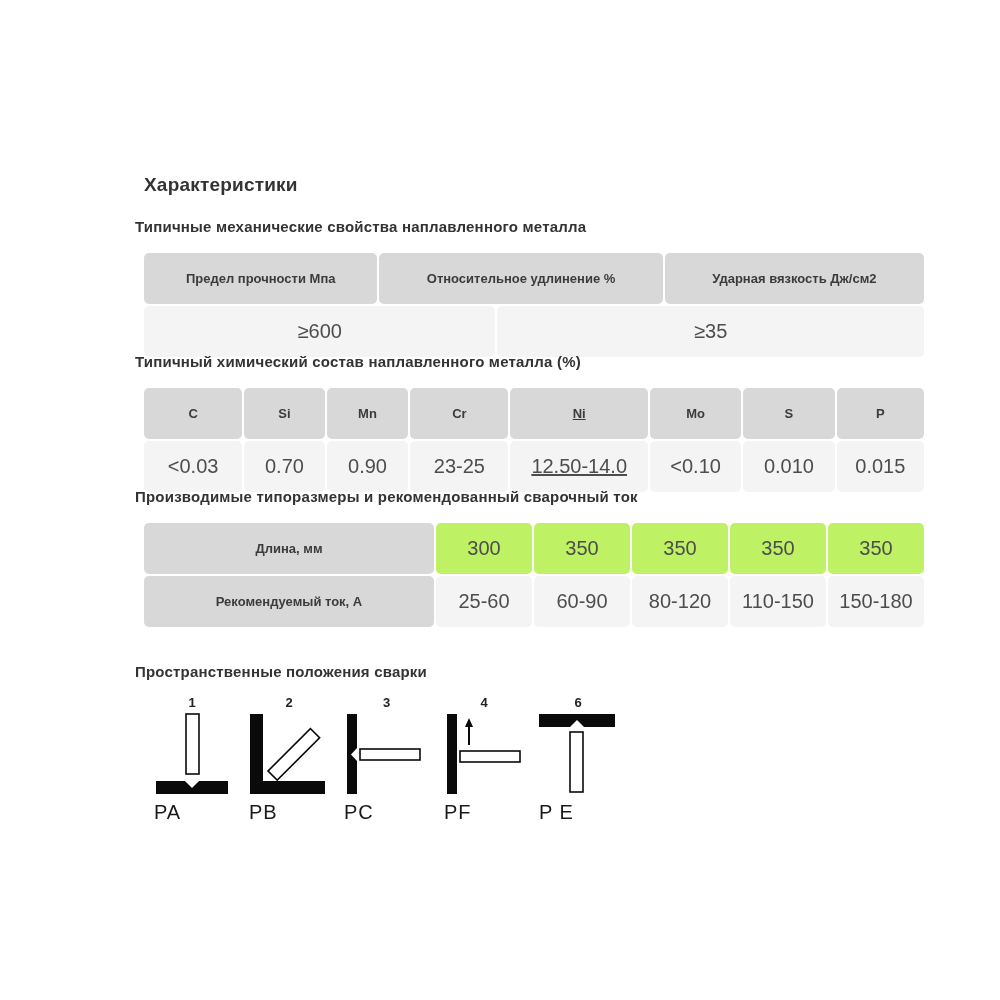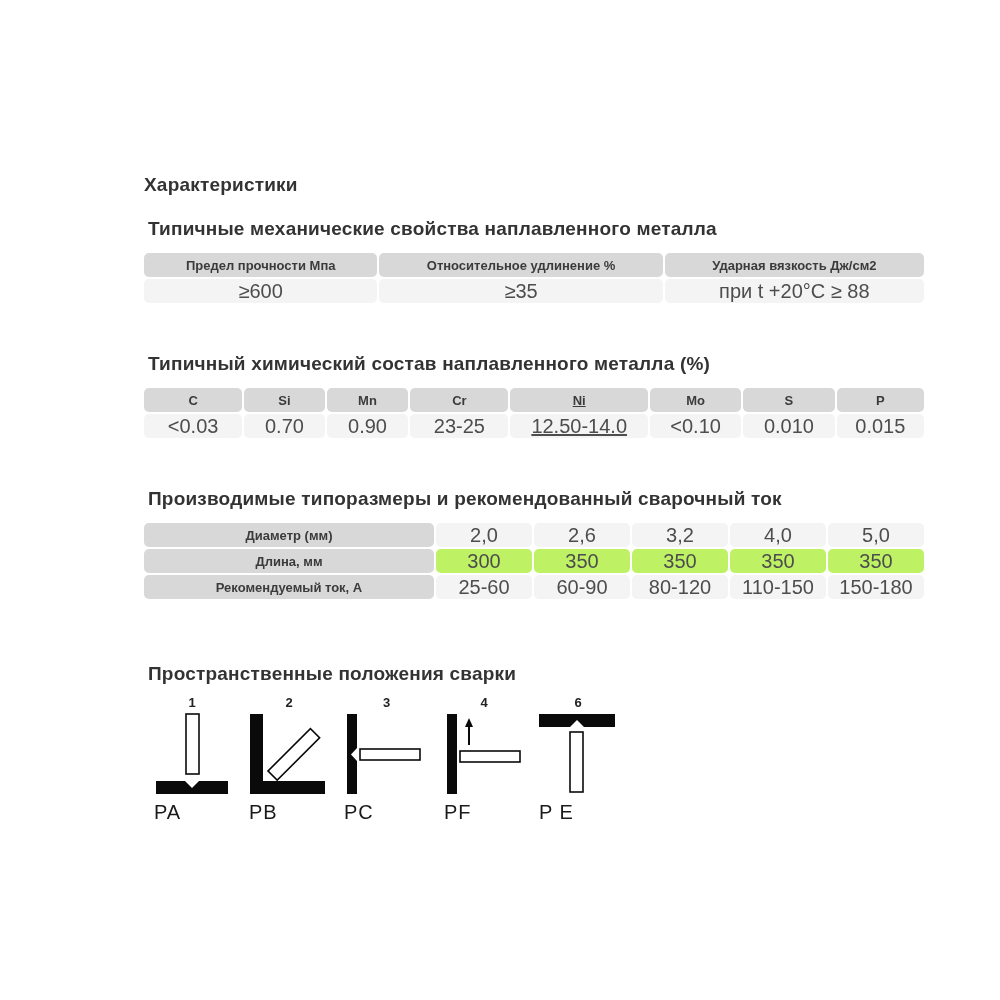--- a/index.html
+++ b/index.html
@@ -6,24 +6,24 @@
   body{
     width:1000px;height:1000px;position:relative;background:#ffffff;
     font-family:"Liberation Sans","DejaVu Sans",sans-serif;
     -webkit-font-smoothing:antialiased;
   }
   .abs{position:absolute;margin-left:34px;}
   .page-title{
     left:110px;top:174px;font-size:19px;font-weight:700;color:#333333;letter-spacing:.2px;
   }
   .section-heading{
-    left:114px;font-size:19px;font-weight:700;color:#333333;letter-spacing:.2px;
+    left:101px;font-size:15px;font-weight:700;color:#333333;letter-spacing:.2px;
   }
   .tbl{left:110px;width:780px;display:flex;flex-direction:column;gap:2px;}
-  .row{display:flex;gap:2px;height:24px;}
+  .row{display:flex;gap:2px;height:51px;}
   .cell{
     border-radius:5px;display:flex;align-items:center;justify-content:center;
     flex-basis:0;min-width:0;text-align:center;
   }
   .cell.hdr{background:#d8d8d8;font-size:13px;font-weight:700;color:#3b3b3b;}
   .cell.val{background:#f4f4f4;font-size:20px;font-weight:400;color:#4d4d4d;}
   .cell.val.white{background:#bef264;}
   
   .t-mech .c1{flex-grow:234;} .t-mech .c2{flex-grow:284;} .t-mech .c3{flex-grow:260;}
   
@@ -47,21 +47,20 @@
 <div class="abs section-heading" style="top:218px;">Типичные механические свойства наплавленного металла</div>
 <div class="abs tbl t-mech" style="top:253px;">
   <div class="row">
     <div class="cell hdr c1">Предел прочности Мпа</div>
     <div class="cell hdr c2">Относительное удлинение %</div>
     <div class="cell hdr c3">Ударная вязкость Дж/см2</div>
   </div>
   <div class="row">
     <div class="cell val c1">≥600</div>
     <div class="cell val c2">≥35</div>
-    <div class="cell val c3">при t +20°C ≥ 88</div>
   </div>
 </div>
 
 <div class="abs section-heading" style="top:353px;">Типичный химический состав наплавленного металла (%)</div>
 <div class="abs tbl t-chem" style="top:388px;">
   <div class="row">
     <div class="cell hdr c1">C</div>
     <div class="cell hdr c2">Si</div>
     <div class="cell hdr c3">Mn</div>
     <div class="cell hdr c4">Cr</div>
@@ -77,28 +76,20 @@
     <div class="cell val c4">23-25</div>
     <div class="cell val c5">12.50-14.0</div>
     <div class="cell val c6">&lt;0.10</div>
     <div class="cell val c7">0.010</div>
     <div class="cell val c8">0.015</div>
   </div>
 </div>
 
 <div class="abs section-heading" style="top:488px;">Производимые типоразмеры и рекомендованный сварочный ток</div>
 <div class="abs tbl t-size" style="top:523px;">
-  <div class="row">
-    <div class="cell hdr lab">Диаметр (мм)</div>
-    <div class="cell val v">2,0</div>
-    <div class="cell val v">2,6</div>
-    <div class="cell val v">3,2</div>
-    <div class="cell val v">4,0</div>
-    <div class="cell val v">5,0</div>
-  </div>
   <div class="row">
     <div class="cell hdr lab">Длина, мм</div>
     <div class="cell val v white">300</div>
     <div class="cell val v white">350</div>
     <div class="cell val v white">350</div>
     <div class="cell val v white">350</div>
     <div class="cell val v white">350</div>
   </div>
   <div class="row">
     <div class="cell hdr lab">Рекомендуемый ток, А</div>

